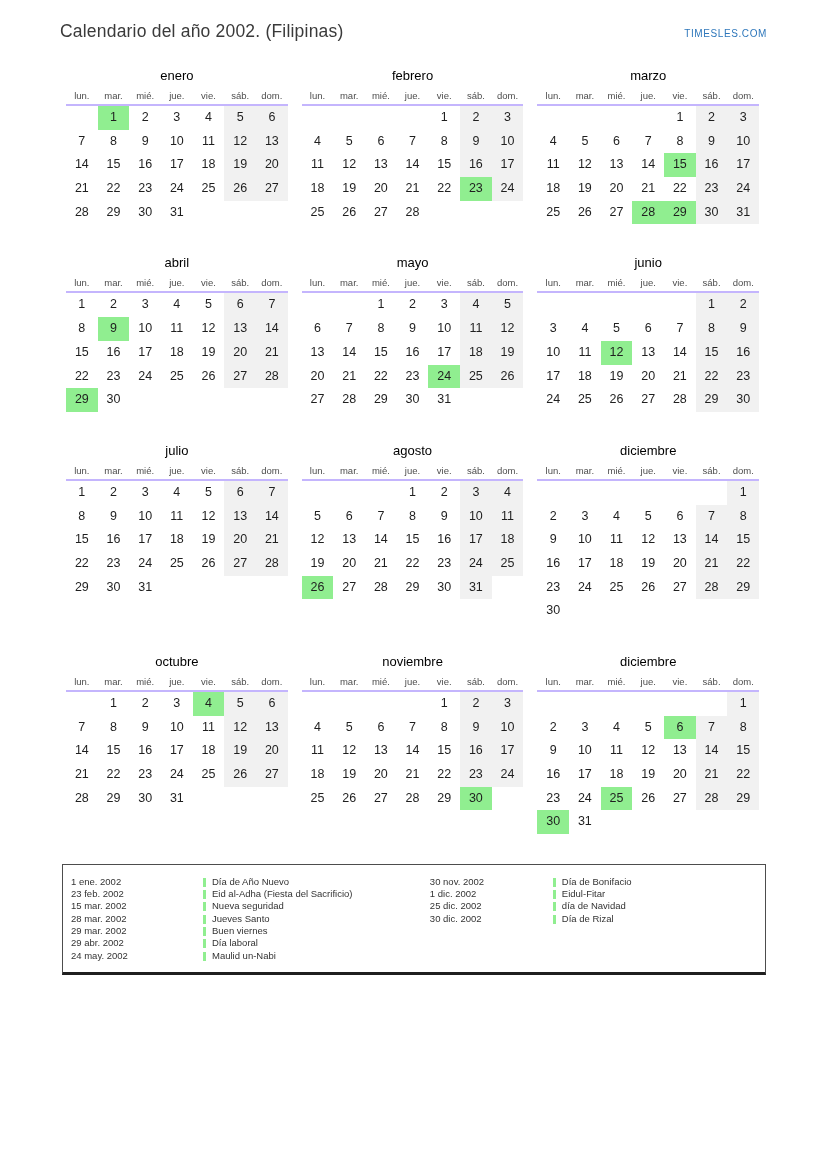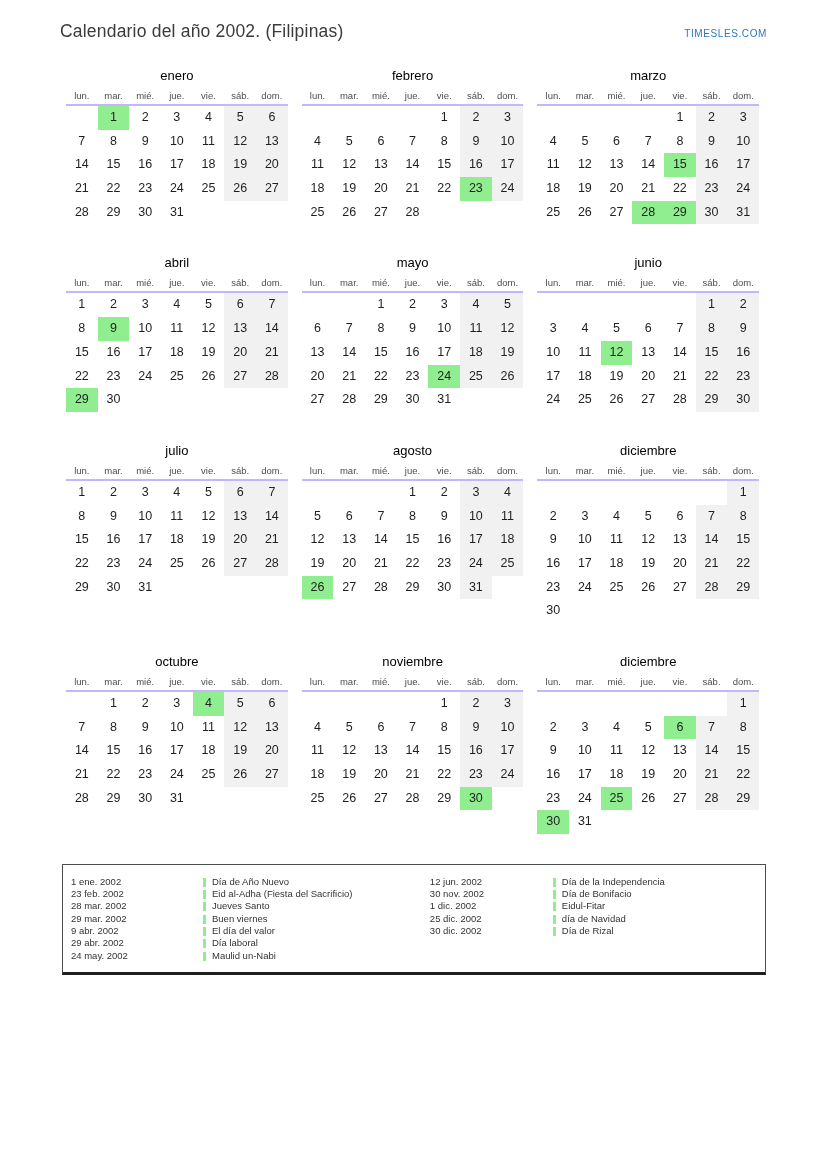--- a/index.html
+++ b/index.html
@@ -718,52 +718,47 @@
           <span class="legend-date">1 ene. 2002</span>
           <span class="legend-bar"></span>
           <span class="legend-name">Día de Año Nuevo</span>
         </div>
         <div class="legend-item">
           <span class="legend-date">23 feb. 2002</span>
           <span class="legend-bar"></span>
           <span class="legend-name">Eid al-Adha (Fiesta del Sacrificio)</span>
         </div>
         <div class="legend-item">
+          <span class="legend-date">15 mar. 2002</span>
+          <span class="legend-bar"></span>
+          <span class="legend-name">Nueva seguridad</span>
+        </div>
+        <div class="legend-item">
           <span class="legend-date">28 mar. 2002</span>
           <span class="legend-bar"></span>
           <span class="legend-name">Jueves Santo</span>
         </div>
         <div class="legend-item">
           <span class="legend-date">29 mar. 2002</span>
           <span class="legend-bar"></span>
           <span class="legend-name">Buen viernes</span>
         </div>
         <div class="legend-item">
-          <span class="legend-date">9 abr. 2002</span>
-          <span class="legend-bar"></span>
-          <span class="legend-name">El día del valor</span>
-        </div>
-        <div class="legend-item">
           <span class="legend-date">29 abr. 2002</span>
           <span class="legend-bar"></span>
           <span class="legend-name">Día laboral</span>
         </div>
         <div class="legend-item">
           <span class="legend-date">24 may. 2002</span>
           <span class="legend-bar"></span>
           <span class="legend-name">Maulid un-Nabi</span>
         </div>
       </div>
     <div class="legend-col right">
         <div class="legend-item">
-          <span class="legend-date">12 jun. 2002</span>
-          <span class="legend-bar"></span>
-          <span class="legend-name">Día de la Independencia</span>
-        </div>
-        <div class="legend-item">
           <span class="legend-date">30 nov. 2002</span>
           <span class="legend-bar"></span>
           <span class="legend-name">Día de Bonifacio</span>
         </div>
         <div class="legend-item">
           <span class="legend-date">1 dic. 2002</span>
           <span class="legend-bar"></span>
           <span class="legend-name">Eidul-Fitar</span>
         </div>
         <div class="legend-item">

